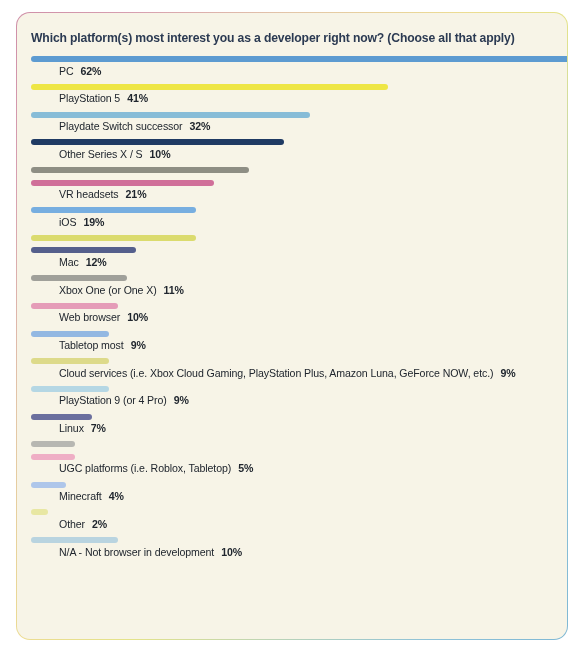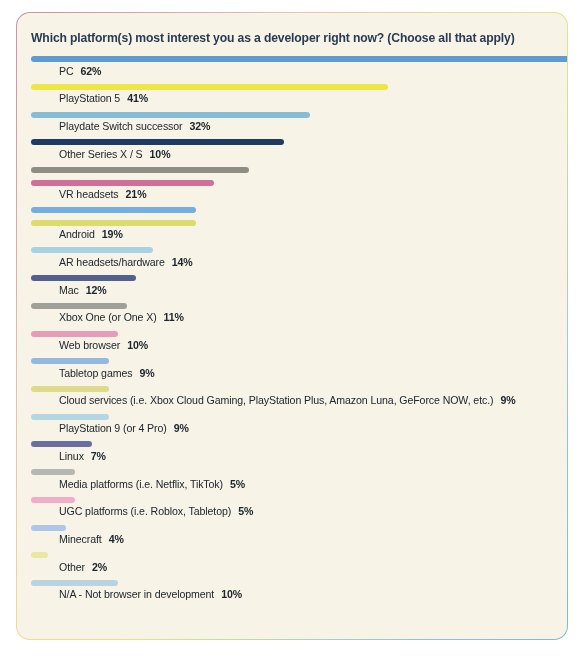--- a/index.html
+++ b/index.html
@@ -123,32 +123,26 @@
         <div class="bar-row">
           <div class="bar-track">
             <div class="bar-fill" style="width: 182.91px; background: rgb(208, 111, 153);"></div>
           </div>
           <div class="bar-label-line"><span class="bar-name">VR headsets</span><span class="bar-value">21%</span></div>
         </div>
         <div class="bar-row">
           <div class="bar-track">
             <div class="bar-fill" style="width: 165.49px; background: rgb(119, 174, 224);"></div>
           </div>
+          <div class="bar-label-line"><span class="bar-name">iOS</span><span class="bar-value">19%</span></div>
         </div>
         <div class="bar-row">
           <div class="bar-track">
             <div class="bar-fill" style="width: 165.49px; background: rgb(219, 219, 110);"></div>
           </div>
-          <div class="bar-label-line"><span class="bar-name">Android</span><span class="bar-value">19%</span></div>
-        </div>
-        <div class="bar-row">
-          <div class="bar-track">
-            <div class="bar-fill" style="width: 121.94px; background: rgb(168, 210, 226);"></div>
-          </div>
-          <div class="bar-label-line"><span class="bar-name">AR headsets/hardware</span><span class="bar-value">14%</span></div>
         </div>
         <div class="bar-row">
           <div class="bar-track">
             <div class="bar-fill" style="width: 104.52px; background: rgb(85, 95, 140);"></div>
           </div>
           <div class="bar-label-line"><span class="bar-name">Mac</span><span class="bar-value">12%</span></div>
         </div>
         <div class="bar-row">
           <div class="bar-track">
             <div class="bar-fill" style="width: 95.81px; background: rgb(160, 160, 154);"></div>
@@ -158,21 +152,21 @@
         <div class="bar-row">
           <div class="bar-track">
             <div class="bar-fill" style="width: 87.1px; background: rgb(229, 156, 184);"></div>
           </div>
           <div class="bar-label-line"><span class="bar-name">Web browser</span><span class="bar-value">10%</span></div>
         </div>
         <div class="bar-row">
           <div class="bar-track">
             <div class="bar-fill" style="width: 78.39px; background: rgb(147, 184, 226);"></div>
           </div>
-          <div class="bar-label-line"><span class="bar-name">Tabletop games</span><span class="bar-value">9%</span></div>
+          <div class="bar-label-line"><span class="bar-name">Tabletop most</span><span class="bar-value">9%</span></div>
         </div>
         <div class="bar-row">
           <div class="bar-track">
             <div class="bar-fill" style="width: 78.39px; background: rgb(221, 218, 138);"></div>
           </div>
           <div class="bar-label-line"><span class="bar-name">Cloud services (i.e. Xbox Cloud Gaming, PlayStation Plus, Amazon Luna, GeForce NOW, etc.)</span><span class="bar-value">9%</span></div>
         </div>
         <div class="bar-row">
           <div class="bar-track">
             <div class="bar-fill" style="width: 78.39px; background: rgb(181, 215, 228);"></div>
@@ -182,21 +176,20 @@
         <div class="bar-row">
           <div class="bar-track">
             <div class="bar-fill" style="width: 60.97px; background: rgb(107, 111, 158);"></div>
           </div>
           <div class="bar-label-line"><span class="bar-name">Linux</span><span class="bar-value">7%</span></div>
         </div>
         <div class="bar-row">
           <div class="bar-track">
             <div class="bar-fill" style="width: 43.55px; background: rgb(183, 183, 178);"></div>
           </div>
-          <div class="bar-label-line"><span class="bar-name">Media platforms (i.e. Netflix, TikTok)</span><span class="bar-value">5%</span></div>
         </div>
         <div class="bar-row">
           <div class="bar-track">
             <div class="bar-fill" style="width: 43.55px; background: rgb(239, 174, 197);"></div>
           </div>
           <div class="bar-label-line"><span class="bar-name">UGC platforms (i.e. Roblox, Tabletop)</span><span class="bar-value">5%</span></div>
         </div>
         <div class="bar-row">
           <div class="bar-track">
             <div class="bar-fill" style="width: 34.84px; background: rgb(174, 198, 234);"></div>

